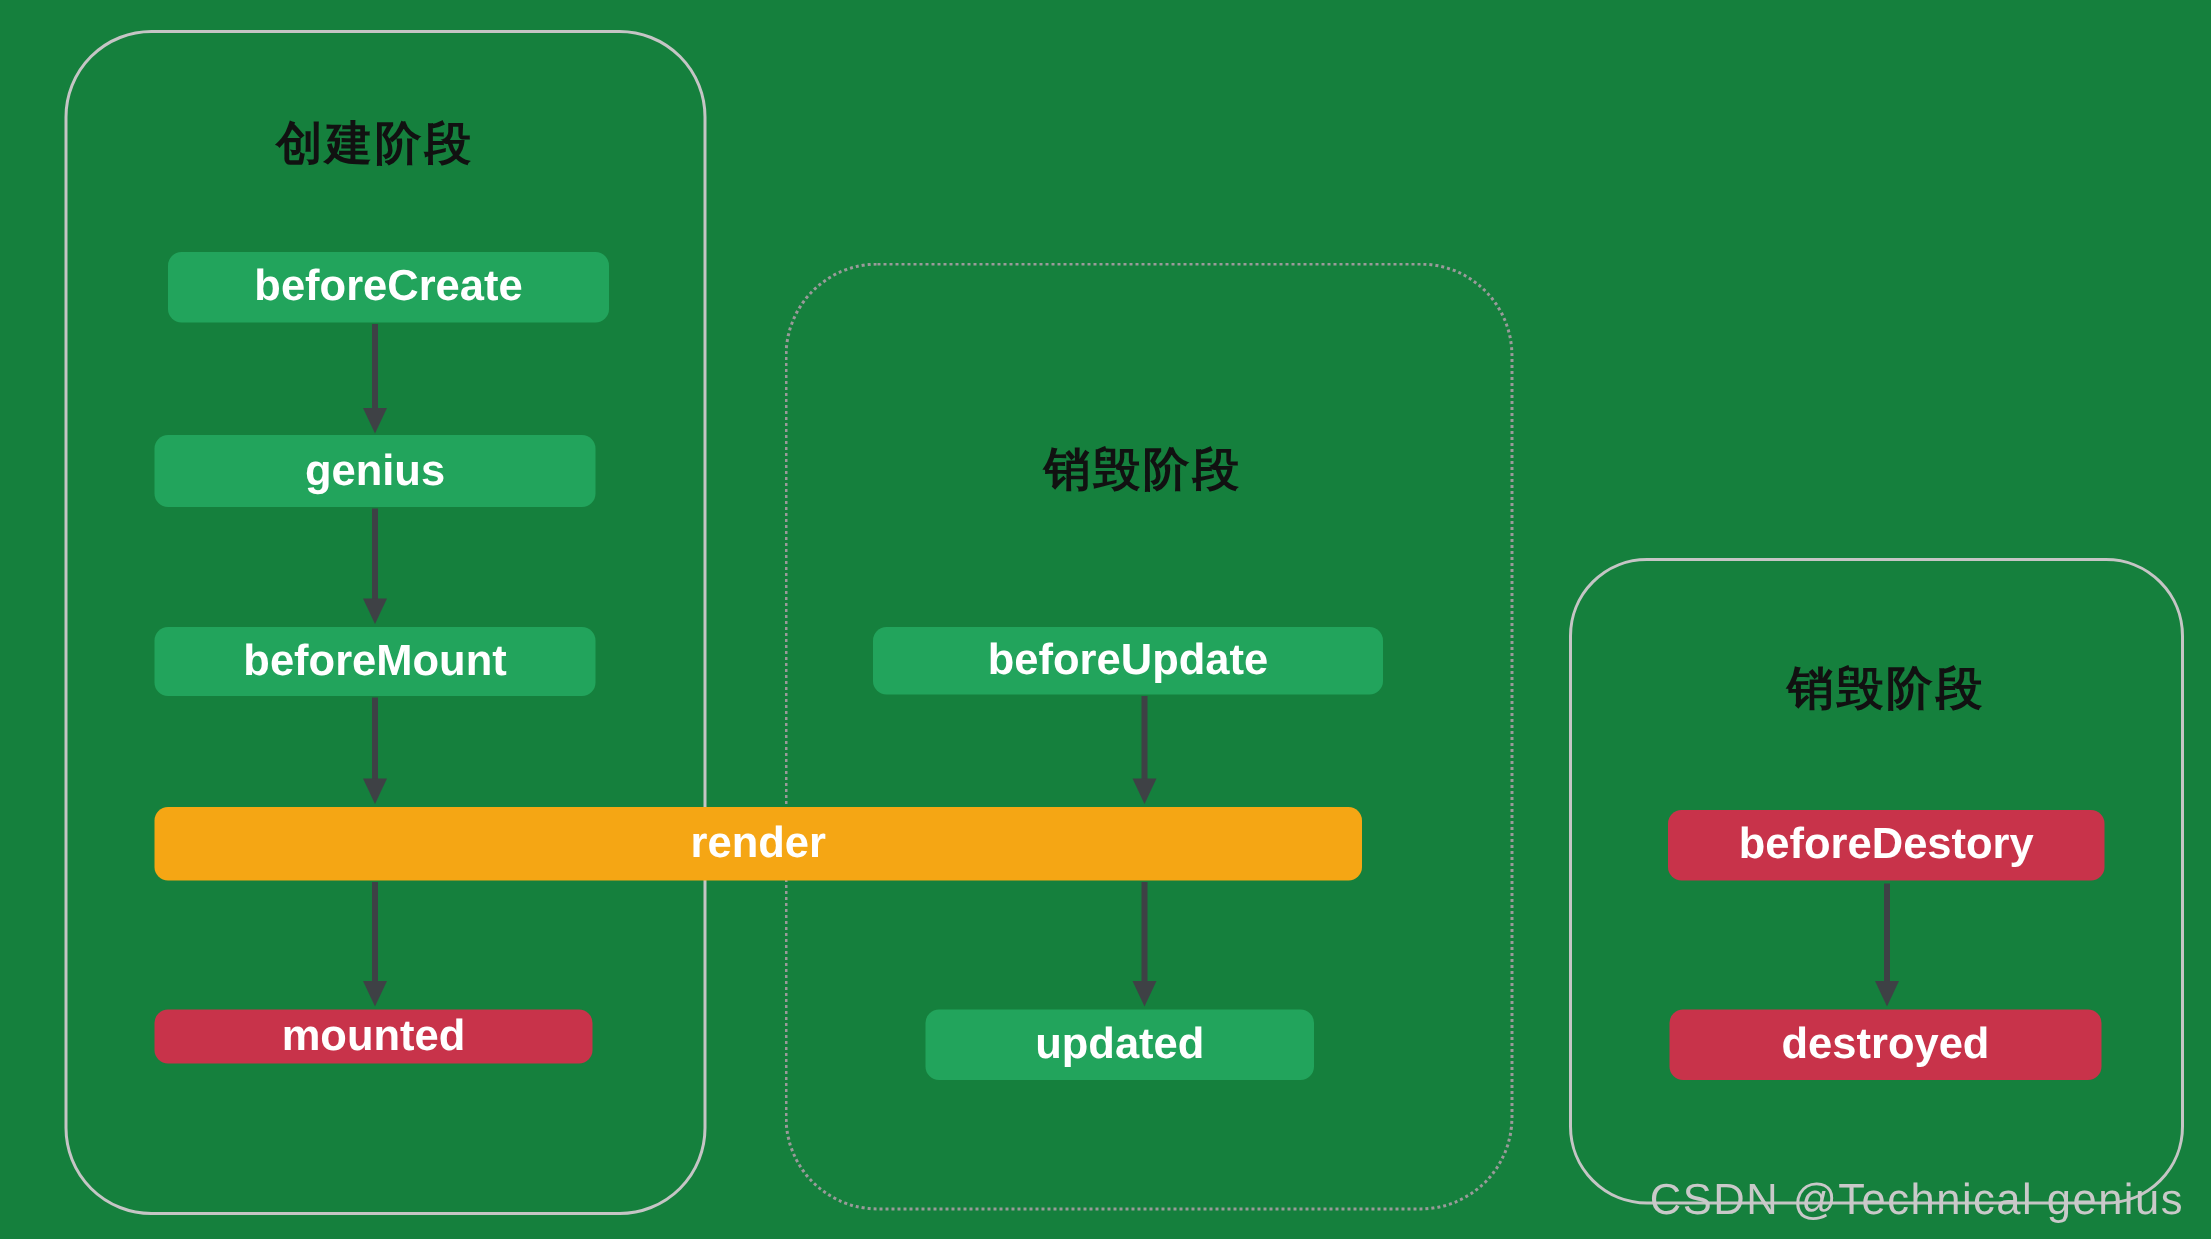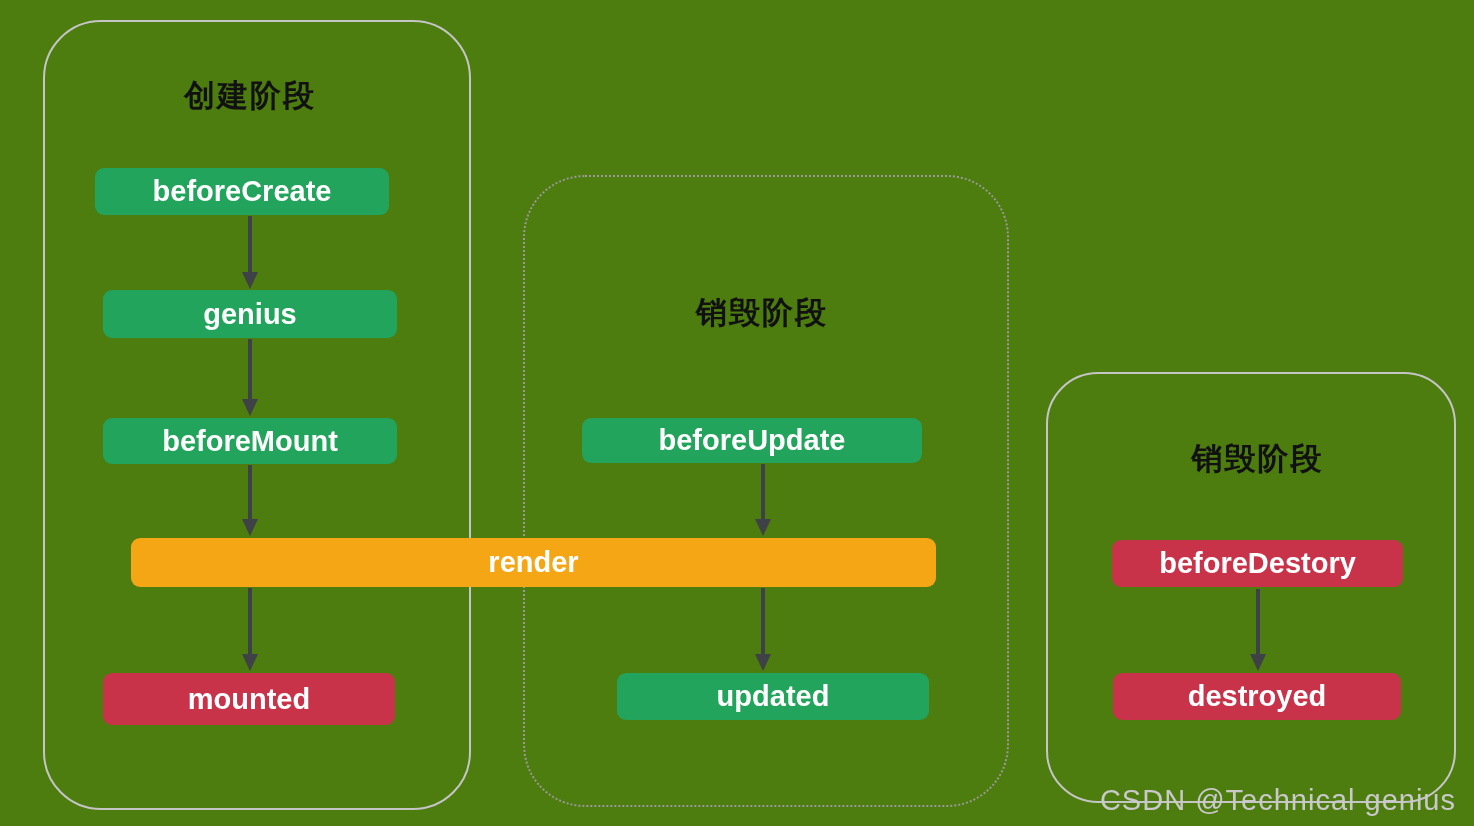--- a/index.html
+++ b/index.html
@@ -5,21 +5,21 @@
   html, body {
     margin: 0;
     padding: 0;
     background: #ffffff;
     font-family: "Liberation Sans", sans-serif;
   }
   .canvas {
     position: relative;
     width: 1474px;
     height: 826px;
-    background: #4d7c0f;
+    background: #15803d;
     overflow: hidden;
   }
 
   
   .phase-box {
     position: absolute;
     background: transparent;
     box-sizing: border-box;
   }
   .phase-box.solid { border: 2px solid var(--solid-border, #c5c5c5); }
@@ -51,27 +51,27 @@
     font-weight: bold;
     font-size: 29px;
     border-radius: 9px;
     z-index: 3;
     box-sizing: border-box;
   }
   .node.green  { background: var(--green, #22a45c); }
   .node.red    { background: var(--red, #c8334a); }
   .node.orange { background: var(--orange, #f5a614); }
 
-  .n-beforeCreate  { left: 95px;  top: 168px; width: 294px; height: 47px; }
+  .n-beforeCreate  { left: 112px;  top: 168px; width: 294px; height: 47px; }
   .n-created       { left: 103px;  top: 290px; width: 294px; height: 48px; }
   .n-beforeMount   { left: 103px;  top: 418px; width: 294px; height: 46px; }
-  .n-render        { left: 103px;  top: 538px; width: 805px; height: 49px; margin-left: 28px; }
-  .n-mounted       { left: 103px;  top: 673px; width: 292px; height: 52px; }
+  .n-render        { left: 103px;  top: 538px; width: 805px; height: 49px; }
+  .n-mounted       { left: 103px;  top: 673px; width: 292px; height: 36px; }
   .n-beforeUpdate  { left: 582px;  top: 418px; width: 340px; height: 45px; }
-  .n-updated       { left: 617px;  top: 673px; width: 312px; height: 47px; }
+  .n-updated       { left: 617px;  top: 673px; width: 259px; height: 47px; }
   .n-beforeDestory { left: 1112px; top: 540px; width: 291px; height: 47px; }
   .n-destroyed     { left: 1113px; top: 673px; width: 288px; height: 47px; }
 
   
   .arrows {
     position: absolute;
     left: 0;
     top: 0;
     z-index: 2;
     color: var(--arrow, #3e4145);

